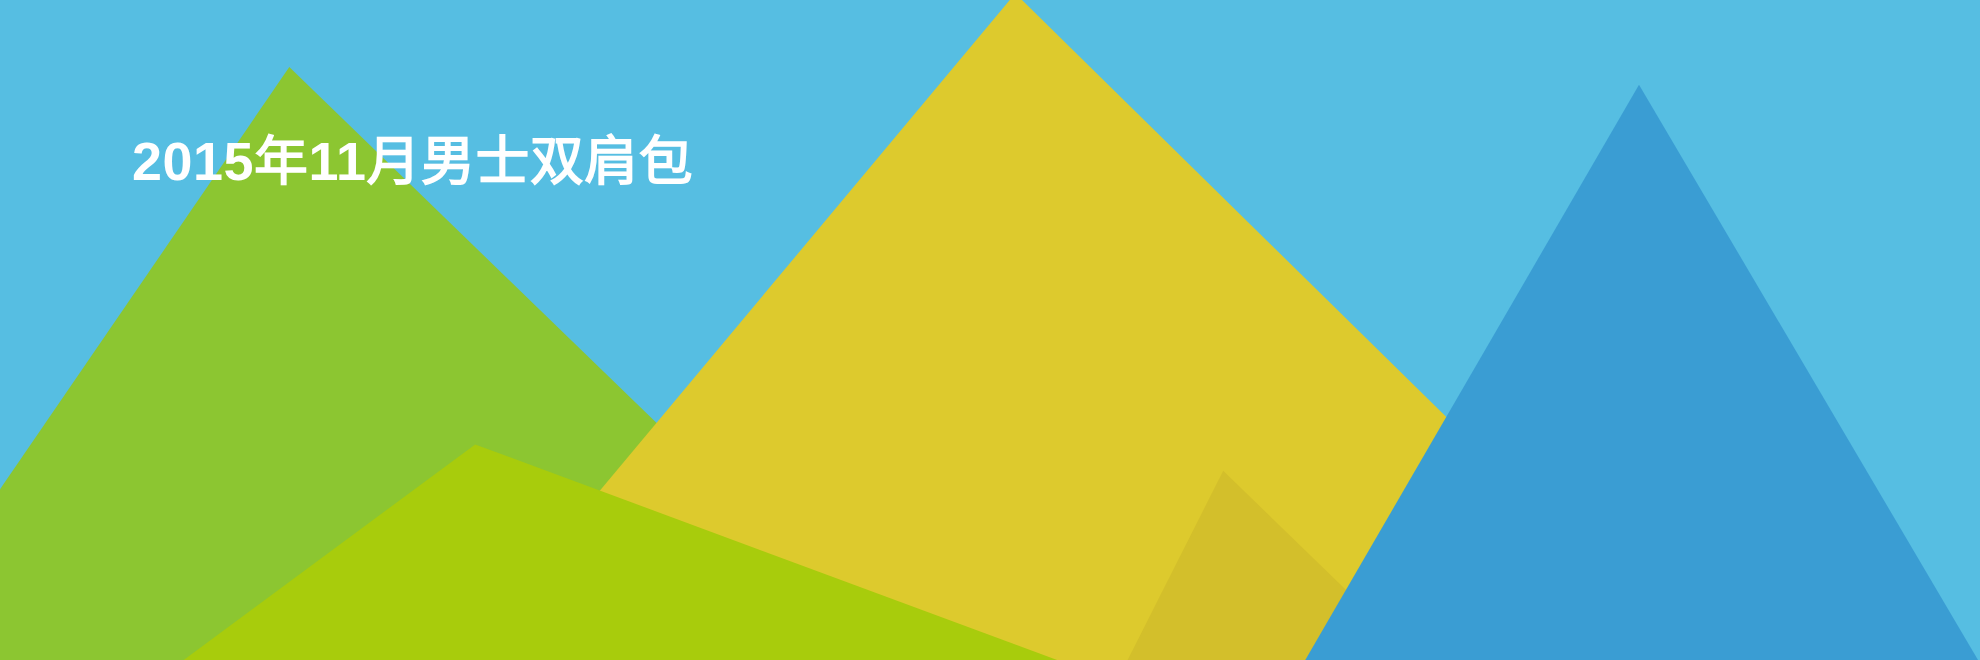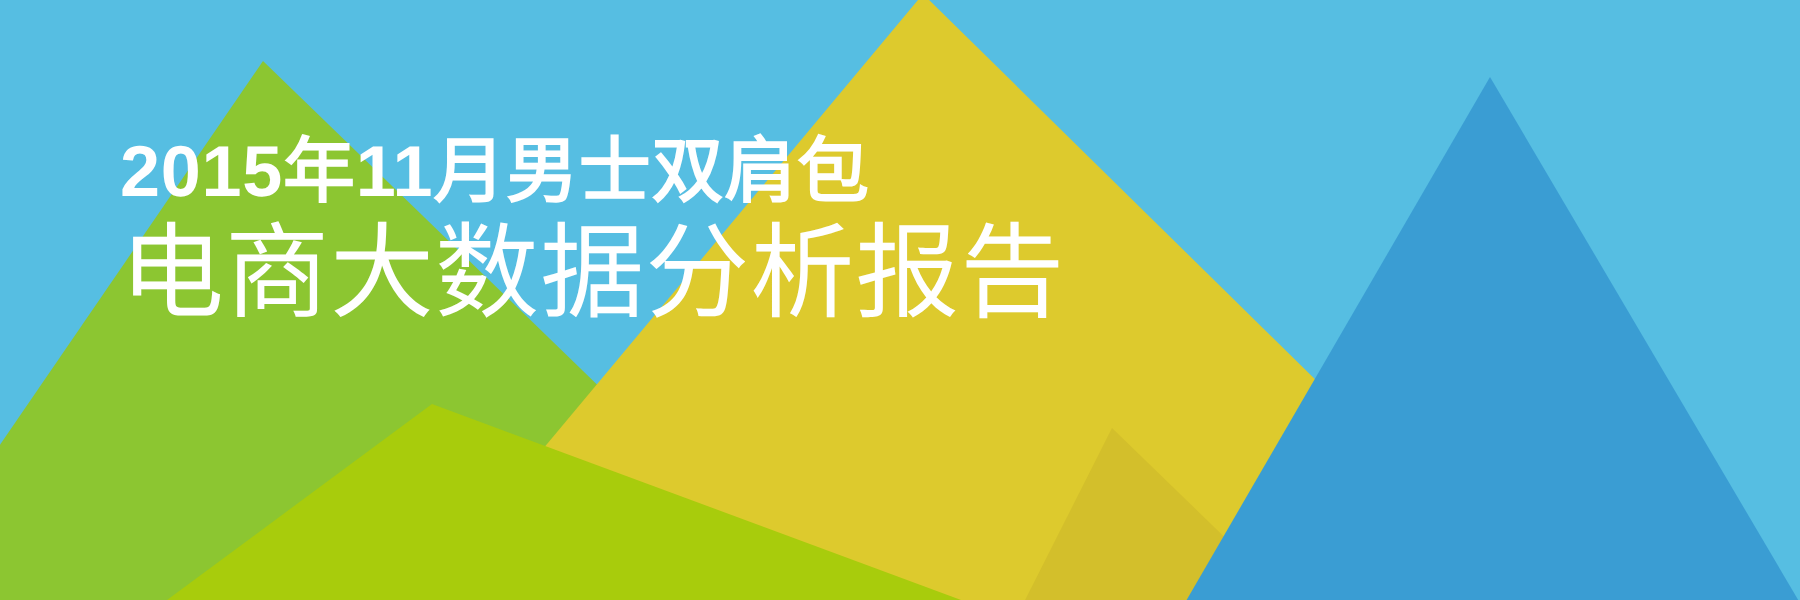--- a/index.html
+++ b/index.html
@@ -31,23 +31,23 @@
     pointer-events: none;
   }
   .title-line {
     color: #ffffff;
     white-space: nowrap;
     letter-spacing: 0.01em;
     line-height: 1.0;
     text-rendering: geometricPrecision;
   }
   .title-line-1 {
-    font-size: 72px;
+    font-size: 49px;
     font-weight: 700;
-    margin: 16px 0 14px 0;
+    margin: 4px 0 14px 0;
   }
   .title-line-2 {
     font-size: 104px;
     font-weight: 400;
     margin: 0;
   }
 </style>
 </head>
 <body>
 
@@ -63,16 +63,15 @@
 
     <polygon points="432,404 140,620 1015,620" fill="#A8CC0C"></polygon>
 
     <polygon points="1015,620 1112,428 1310,620" fill="#D3BF2B"></polygon>
 
     <polygon points="1490,77 1175,620 1810,620" fill="#3A9DD3"></polygon>
   </svg>
 
   <div id="title-block">
     <div class="title-line title-line-1">2015年11月男士双肩包</div>
-    <div class="title-line title-line-2">电商大数据分析报告</div>
   </div>
 
 </div>
 
 </body></html>

